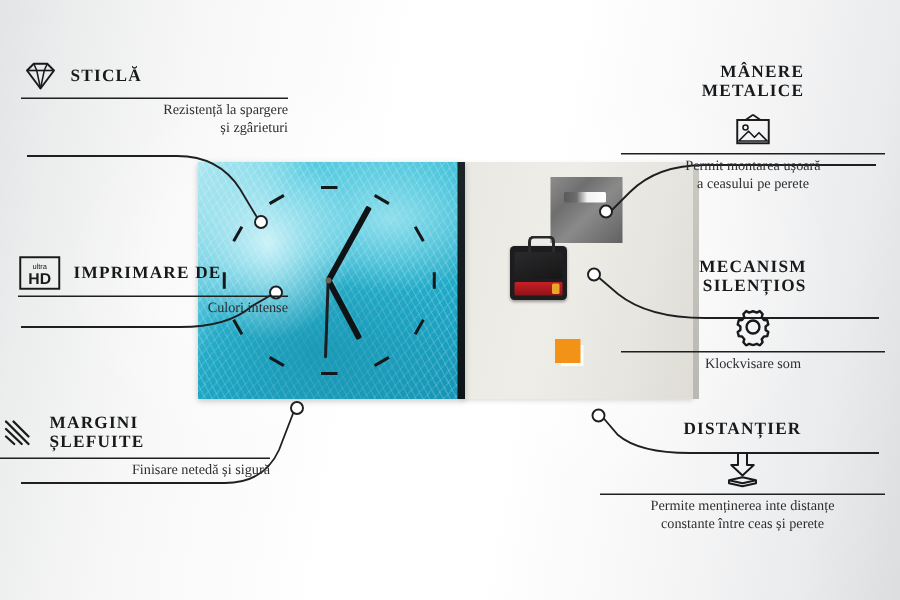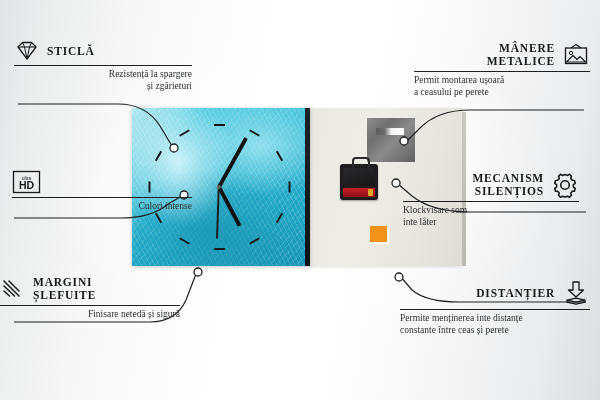--- a/index.html
+++ b/index.html
@@ -97,23 +97,23 @@
   .co-title{
     font-size:11.5px;font-weight:bold;letter-spacing:.8px;color:#17191b;
     line-height:13px;text-transform:uppercase;
   }
   .co-rule{height:1px;background:#1d1f21;margin:3px 0 3px;}
   .co-sub{font-size:9.5px;color:#2c2e30;line-height:11.5px;}
 
   .left .co-head{justify-content:flex-start;}
   .left .co-title{text-align:left;}
   .left .co-sub{text-align:right;}
-  .right .co-head{justify-content:flex-end;flex-direction:row;}
+  .right .co-head{justify-content:flex-end;flex-direction:column;}
   .right .co-title{text-align:right;}
-  .right .co-sub{text-align:left;}
+  .right .co-sub{text-align:center;}
 
   .ico{flex:0 0 auto;display:block;}
 
   
   #wires{position:absolute;left:0;top:0;width:600px;height:400px;pointer-events:none;}
 </style>
 </head>
 <body>
 
 <div id="stage">
@@ -200,20 +200,21 @@
   </div>
 
   <div class="callout left" style="left:12px;top:170px;width:180px;">
     <div class="co-head">
       <svg class="ico" width="30" height="24" viewBox="0 0 30 24">
         <rect x="1.5" y="1.5" width="26" height="21" fill="none" stroke="#17191b" stroke-width="1.3"></rect>
         <text x="14.5" y="9.5" font-family="Liberation Sans, sans-serif" font-size="5" fill="#17191b" text-anchor="middle">ultra</text>
         <text x="14.5" y="19" font-family="Liberation Sans, sans-serif" font-size="10.5" font-weight="bold" fill="#17191b" text-anchor="middle">HD</text>
       </svg>
       <div>
+        <div class="co-title">IMPRIMARE DE</div>
       </div>
     </div>
     <div class="co-rule"></div>
     <div class="co-sub">Culori intense</div>
   </div>
 
   <div class="callout left" style="left:0;top:276px;width:180px;">
     <div class="co-head">
       <svg class="ico" width="26" height="22" viewBox="0 0 26 22">
         <g stroke="#17191b" stroke-width="1.5" stroke-linecap="round">
@@ -244,36 +245,35 @@
         <rect x="3.5" y="5" width="21" height="15.5" fill="none" stroke="#17191b" stroke-width="1.3"></rect>
         <circle cx="9" cy="10" r="1.7" fill="none" stroke="#17191b" stroke-width="1"></circle>
         <path d="M4.5 19 L11 12.5 L15 16.5 L18 13.5 L23.5 19 Z" fill="none" stroke="#17191b" stroke-width="1.1" stroke-linejoin="round"></path>
       </svg>
     </div>
     <div class="co-rule"></div>
     <div class="co-sub">Permit montarea ușoară</div>
     <div class="co-sub">a ceasului pe perete</div>
   </div>
 
-  <div class="callout right" style="left:403px;top:172px;width:176px;">
+  <div class="callout right" style="left:414px;top:172px;width:176px;">
     <div class="co-head">
       <div>
         <div class="co-title">MECANISM</div>
         <div class="co-title">SILENȚIOS</div>
       </div>
       <svg class="ico" width="28" height="26" viewBox="0 0 28 26">
         <g fill="none" stroke="#17191b" stroke-width="1.6" stroke-linejoin="round">
           <path d="M14 2.5 l2.6 .9 1.9-1.1 1.9 2.1 -.6 2.1 1.5 1.8 2.2 .2 .7 2.8 -1.8 1.3 0 2.4 1.8 1.3 -.7 2.8 -2.2 .2 -1.5 1.8 .6 2.1 -1.9 2.1 -1.9-1.1 -2.6 .9 -2.6-.9 -1.9 1.1 -1.9-2.1 .6-2.1 -1.5-1.8 -2.2-.2 -.7-2.8 1.8-1.3 0-2.4 -1.8-1.3 .7-2.8 2.2-.2 1.5-1.8 -.6-2.1 1.9-2.1 1.9 1.1 Z"></path>
           <circle cx="14" cy="13" r="4.3"></circle>
         </g>
       </svg>
     </div>
     <div class="co-rule"></div>
     <div class="co-sub">Klockvisare som</div>
-    <div class="co-sub">inte låter</div>
   </div>
 
   <div class="callout right" style="left:400px;top:280px;width:190px;">
     <div class="co-head">
       <div>
         <div class="co-title">DISTANȚIER</div>
       </div>
       <svg class="ico" width="28" height="26" viewBox="0 0 28 26">
         <path d="M11 2 h6 v8 h4.5 L14 17 L6.5 10 H11 Z" fill="none" stroke="#17191b" stroke-width="1.3" stroke-linejoin="round"></path>
         <path d="M14 18.2 L23 20.2 L14 22.2 L5 20.2 Z" fill="none" stroke="#17191b" stroke-width="1.3" stroke-linejoin="round"></path>

